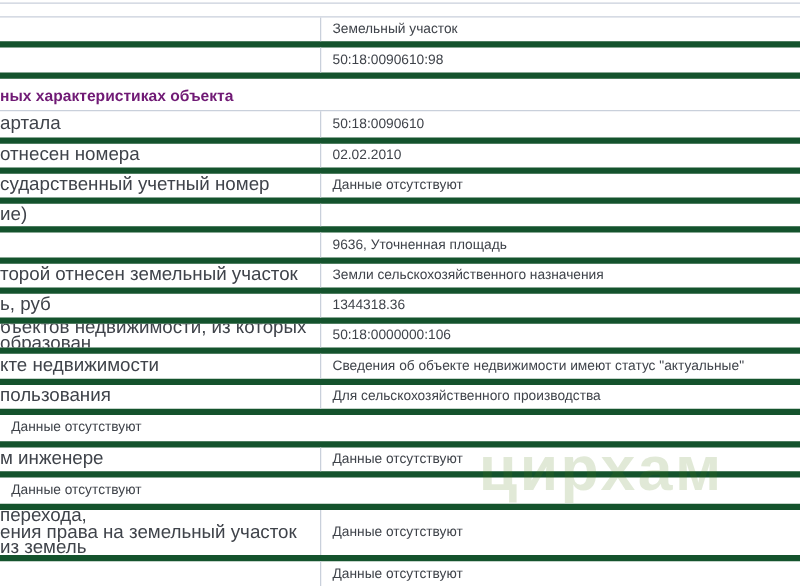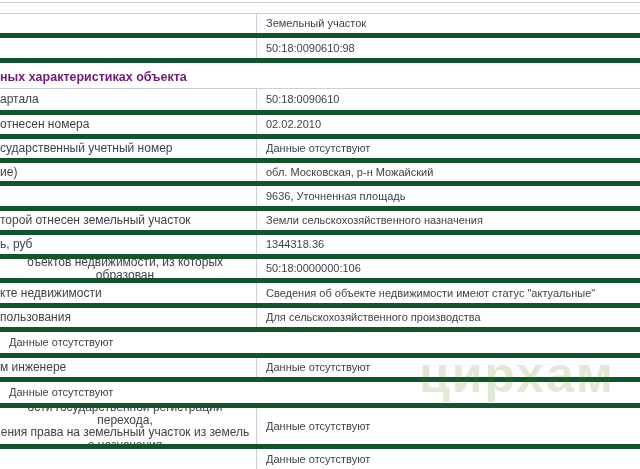--- a/index.html
+++ b/index.html
@@ -17,37 +17,36 @@
     border-top:1px solid #c9d0db;box-sizing:border-box;background:transparent;
   }
   .row{
     display:flex;box-sizing:border-box;
     border-bottom:5px solid #14532d;align-items:stretch;
   }
   .tbl-main .row:last-child{border-bottom:none;}
   .cell-label{
     width:257px;box-sizing:border-box;border-right:1px solid #c9d0db;
     display:flex;align-items:center;
-    font-size:12px;line-height:12.5px;white-space:pre-line;
-    padding:1px 6px 1px 0;color:#3f434a;overflow:hidden;text-align:center;
+    font-size:15px;line-height:12.5px;white-space:pre-line;
+    padding:1px 6px 1px 0;color:#3f434a;overflow:hidden;
   }
   .cell-value{
     flex:1;display:flex;align-items:center;
     font-size:11px;line-height:13px;padding-left:9px;color:#3f434a;overflow:hidden;
   }
   .section-header{
     position:absolute;left:0;top:69px;width:620px;
     font-size:12.5px;font-weight:bold;color:#701a75;line-height:16px;
   }
   .watermark{
     position:absolute;left:383px;top:346px;
     font-size:50px;font-weight:bold;letter-spacing:2px;
     color:#4d7c0f;opacity:0.16;z-index:5;pointer-events:none;
     font-family:"Liberation Sans",sans-serif;
-    margin-left:36px;
   }
 </style>
 </head>
 <body>
 
 <div class="page">
 
   <div class="top-sliver"></div>
 
   <div class="tbl tbl-top" style="top:13px">
@@ -71,21 +70,20 @@
     <div class="row" style="height:24px">
       <div class="cell-label">отнесен номера</div>
       <div class="cell-value">02.02.2010</div>
     </div>
     <div class="row" style="height:24px">
       <div class="cell-label">сударственный учетный номер</div>
       <div class="cell-value">Данные отсутствуют</div>
     </div>
     <div class="row" style="height:23px">
       <div class="cell-label">ие)</div>
-      <div class="cell-value">обл. Московская, р-н Можайский</div>
     </div>
     <div class="row" style="height:25px">
       <div class="cell-label"></div>
       <div class="cell-value">9636, Уточненная площадь</div>
     </div>
     <div class="row" style="height:24px">
       <div class="cell-label">торой отнесен земельный участок</div>
       <div class="cell-value">Земли сельскохозяйственного назначения</div>
     </div>
     <div class="row" style="height:24px">

